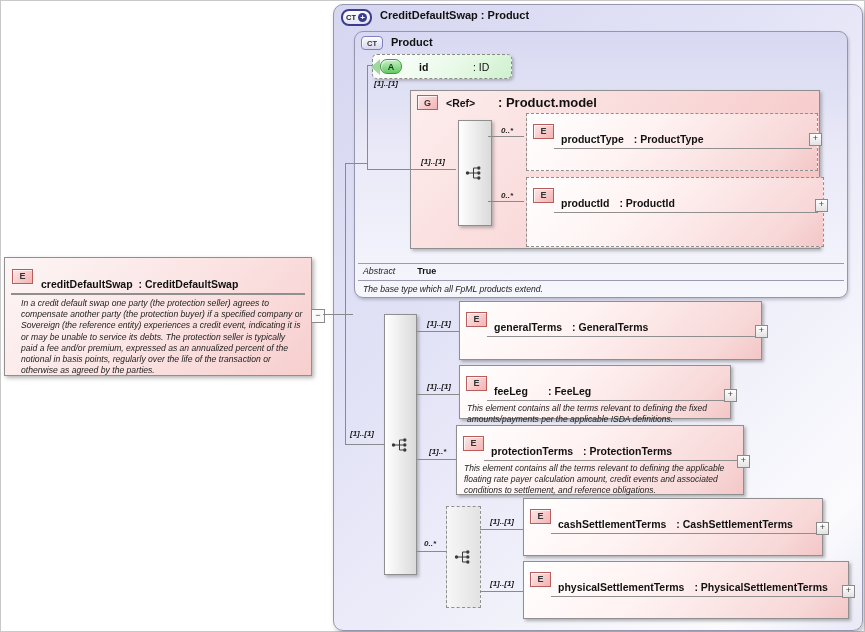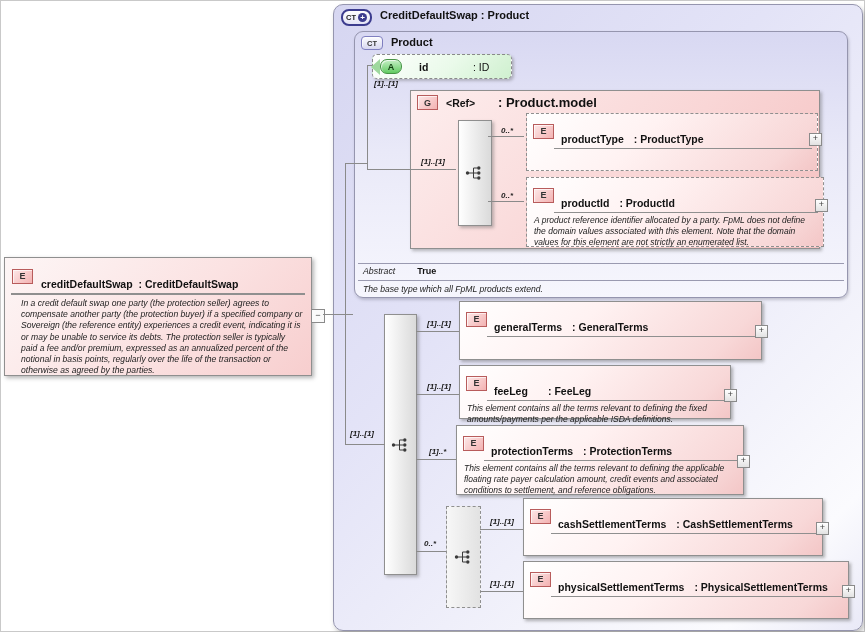--- a/index.html
+++ b/index.html
@@ -220,21 +220,20 @@
         </div>
         <div class="plus-handle" id="ph-pt">+</div>
 
         <div class="card dashed" id="box-pid">
           <div class="el-head">
             <span class="badge">E</span>
             <span class="el-name">productId</span>
             <span class="el-type">: ProductId</span>
           </div>
           <div class="el-sep"></div>
-          <div class="el-doc">A product reference identifier allocated by a party. FpML does not define the domain values associated with this element. Note that the domain values for this element are not strictly an enumerated list.</div>
         </div>
         <div class="plus-handle" id="ph-pid">+</div>
       </div>
 
       <div class="abs-sep" style="top:231px"></div>
       <div class="abs-row">
         <span class="abs-label">Abstract</span>
         <span class="abs-value">True</span>
       </div>
       <div class="abs-sep" style="top:248px"></div>

